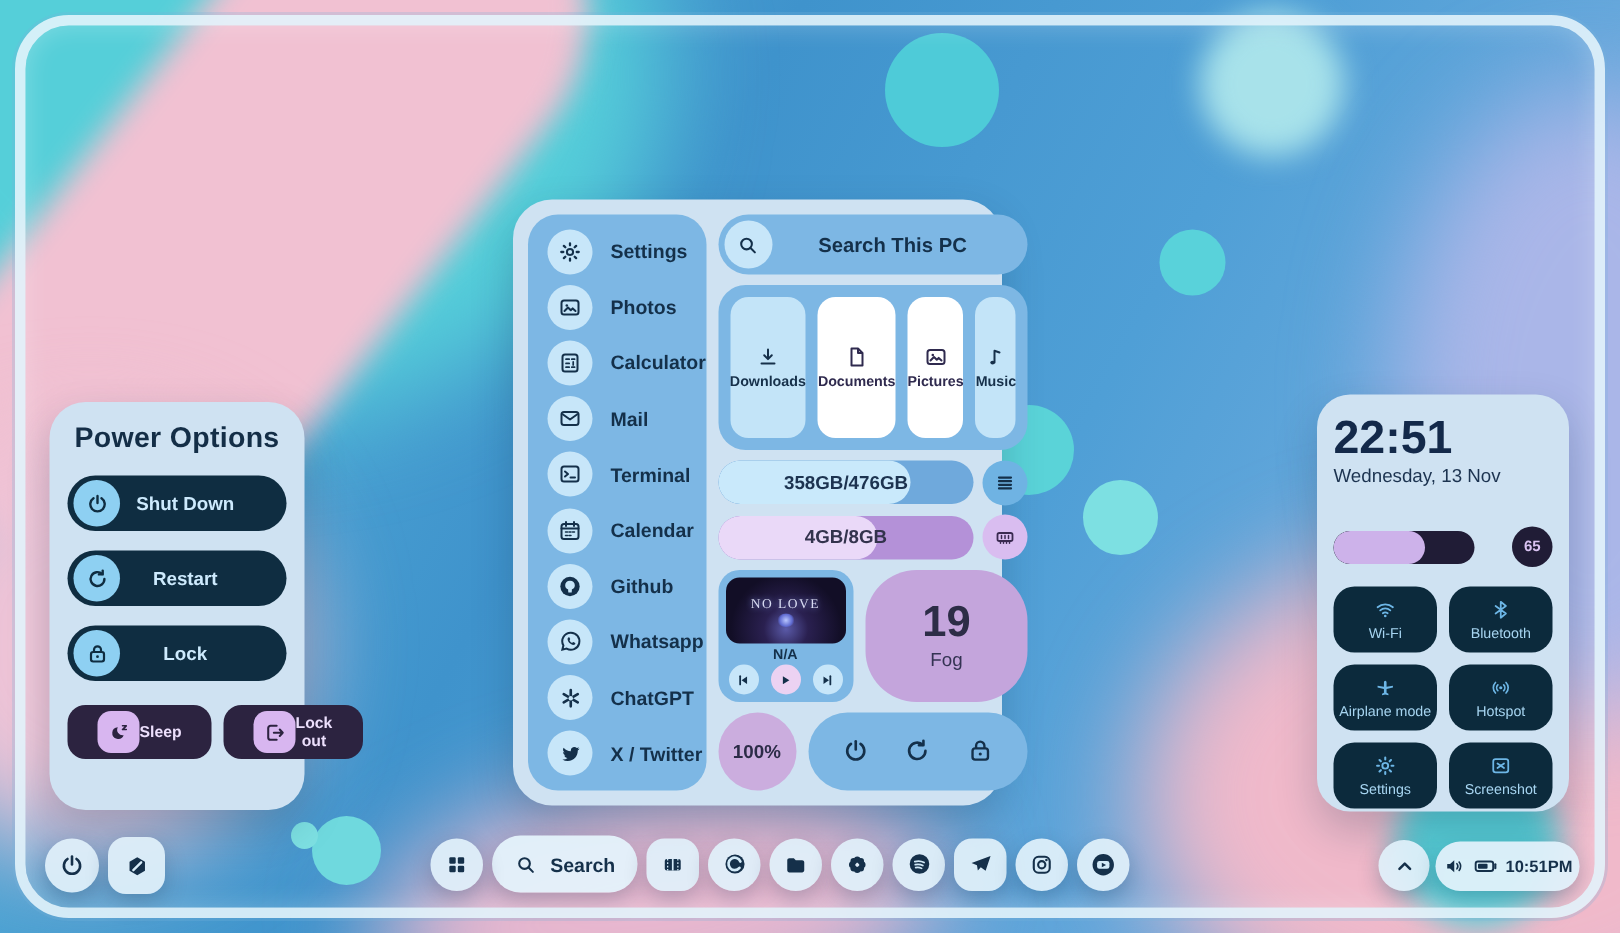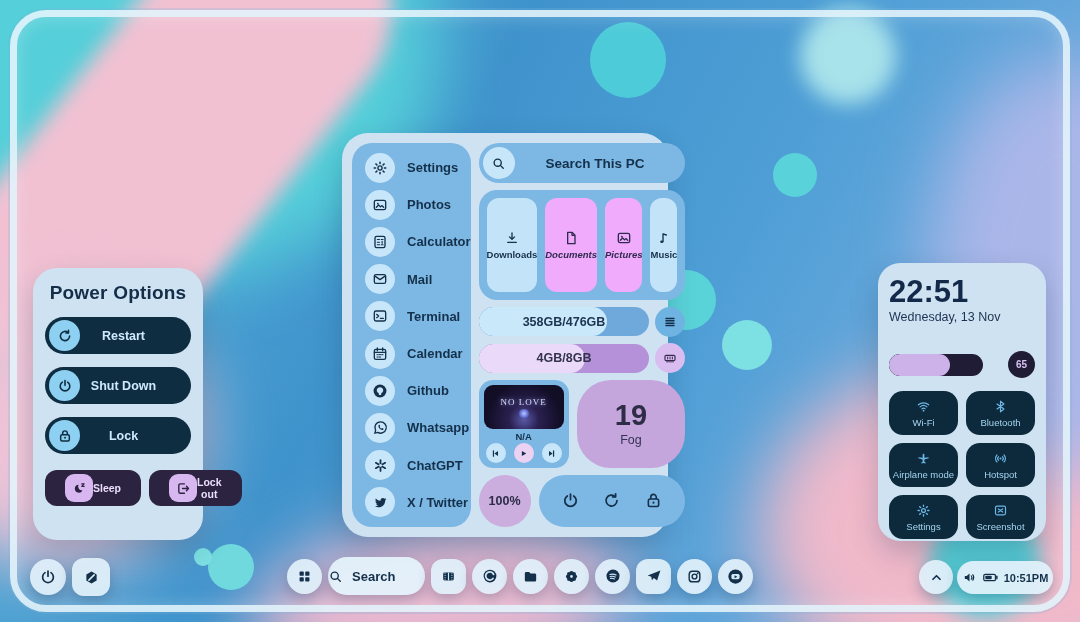--- a/index.html
+++ b/index.html
@@ -49,21 +49,21 @@
   .cc-search{height:40px;border-radius:20px;background:#7db7e4;display:flex;align-items:center;
     padding:0 4px;box-sizing:border-box;cursor:text;}
   .cc-search .badge{width:32px;height:32px;border-radius:50%;background:#c7e6f9;color:#14304a;
     display:flex;align-items:center;justify-content:center;}
   .cc-search .lbl{flex:1;text-align:center;font-size:13.5px;font-weight:bold;color:#14304a;padding-right:6px;}
   .cc-tiles{height:110px;background:#7db7e4;border-radius:18px;padding:8px;box-sizing:border-box;
     display:grid;grid-template-columns:1fr 1fr 1fr 1fr;gap:8px;}
   .tile{border-radius:12px;display:flex;flex-direction:column;align-items:center;justify-content:center;
     gap:3px;color:#16304a;cursor:pointer;}
   .tile.tone-blue{background:#c3e4f8;}
-  .tile.tone-purple{background:#f0abfc;color:#2f2a4e;font-style:italic;}
+  .tile.tone-purple{background:#ffffff;color:#2f2a4e;}
   .tile .lbl{font-size:9.5px;font-weight:bold;}
   .meter-row{display:flex;align-items:center;gap:6px;}
   .meter{position:relative;flex:1;height:29px;border-radius:15px;overflow:hidden;}
   .meter .fill{position:absolute;left:0;top:0;bottom:0;border-radius:15px;}
   .meter .lbl{position:absolute;inset:0;display:flex;align-items:center;justify-content:center;
     font-size:12.5px;font-weight:bold;}
   .meter.storage{background:#6fa9dc;}
   .meter.storage .fill{background:#c9e9fb;}
   .meter.storage .lbl{color:#1c3350;}
   .meter.ram{background:#b491d8;}
@@ -113,21 +113,21 @@
     align-items:center;justify-content:center;gap:3px;color:#6db6e6;cursor:pointer;}
   .qs-tile .lbl{font-size:9.5px;color:#a6d4f0;}
   
   .chip{position:absolute;z-index:2;background:rgba(224,240,250,.93);display:flex;align-items:center;
     justify-content:center;color:#15304a;cursor:pointer;box-shadow:0 6px 14px rgba(15,45,75,.25);}
   .round{border-radius:50%;}
   .squircle{border-radius:12px;}
   .dock{position:absolute;z-index:2;left:287px;top:557px;display:flex;align-items:center;gap:6px;}
   .dock .dchip{position:static;width:35px;height:35px;}
   .dock-search{width:97px;height:38px;border-radius:19px;background:rgba(228,242,251,.95);
-    display:flex;align-items:center;gap:9px;color:#15304a;cursor:pointer;
+    display:flex;align-items:center;justify-content:center;gap:9px;color:#15304a;cursor:pointer;
     box-shadow:0 6px 14px rgba(15,45,75,.25);}
   .dock-search .lbl{font-size:13px;font-weight:bold;}
   .tray-pill{position:absolute;z-index:2;left:957px;top:561px;width:96px;height:33px;border-radius:17px;
     background:rgba(224,240,250,.95);display:flex;align-items:center;justify-content:center;gap:5px;
     color:#15304a;box-shadow:0 6px 14px rgba(15,45,75,.25);cursor:pointer;}
   .tray-time{font-size:11px;font-weight:bold;}
 </style>
 </head>
 <body>
 
@@ -148,35 +148,35 @@
   <div class="blob mid" style="left:930px;top:508px;width:110px;height:110px;background:#57cdd6;"></div>
 </div>
 <div class="frame"></div>
 
 <div class="panel power-panel">
   <div class="power-title">Power Options</div>
 
   <div class="power-btn">
     <span class="badge">
       <svg class="ic" viewBox="0 0 24 24" width="16" height="16">
-          <path d="M18.9 12a6.9 6.9 0 1 1-2.2-5" fill="none" stroke="currentColor" stroke-width="2.4" stroke-linecap="round"></path>
-          <path d="M17.2 3.6v3.8h-3.8" fill="none" stroke="currentColor" stroke-width="2.4" stroke-linecap="round" stroke-linejoin="round"></path>
-        </svg>
-    </span>
-    <span class="lbl">Restart</span>
+          <path d="M12 4v7" fill="none" stroke="currentColor" stroke-width="2.4" stroke-linecap="round"></path>
+          <path d="M8 6.2a7.2 7.2 0 1 0 8 0" fill="none" stroke="currentColor" stroke-width="2.4" stroke-linecap="round"></path>
+        </svg>
+    </span>
+    <span class="lbl">Shut Down</span>
   </div>
 
   <div class="power-btn">
     <span class="badge">
       <svg class="ic" viewBox="0 0 24 24" width="16" height="16">
-          <path d="M12 4v7" fill="none" stroke="currentColor" stroke-width="2.4" stroke-linecap="round"></path>
-          <path d="M8 6.2a7.2 7.2 0 1 0 8 0" fill="none" stroke="currentColor" stroke-width="2.4" stroke-linecap="round"></path>
-        </svg>
-    </span>
-    <span class="lbl">Shut Down</span>
+          <path d="M18.9 12a6.9 6.9 0 1 1-2.2-5" fill="none" stroke="currentColor" stroke-width="2.4" stroke-linecap="round"></path>
+          <path d="M17.2 3.6v3.8h-3.8" fill="none" stroke="currentColor" stroke-width="2.4" stroke-linecap="round" stroke-linejoin="round"></path>
+        </svg>
+    </span>
+    <span class="lbl">Restart</span>
   </div>
 
   <div class="power-btn">
     <span class="badge">
       <svg class="ic" viewBox="0 0 24 24" width="16" height="16">
           <rect x="5.5" y="10" width="13" height="9.5" rx="2.2" fill="none" stroke="currentColor" stroke-width="2.2"></rect>
           <path d="M8.5 10V7.8a3.5 3.5 0 0 1 7 0V10" fill="none" stroke="currentColor" stroke-width="2.2"></path>
           <circle cx="12" cy="14.7" r="1.4" fill="currentColor"></circle>
         </svg>
     </span>

